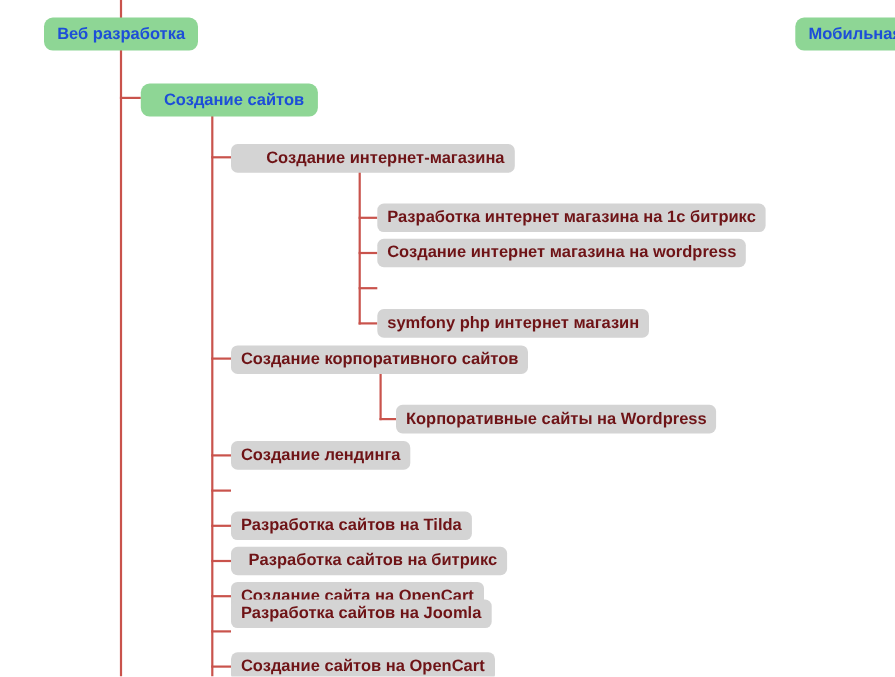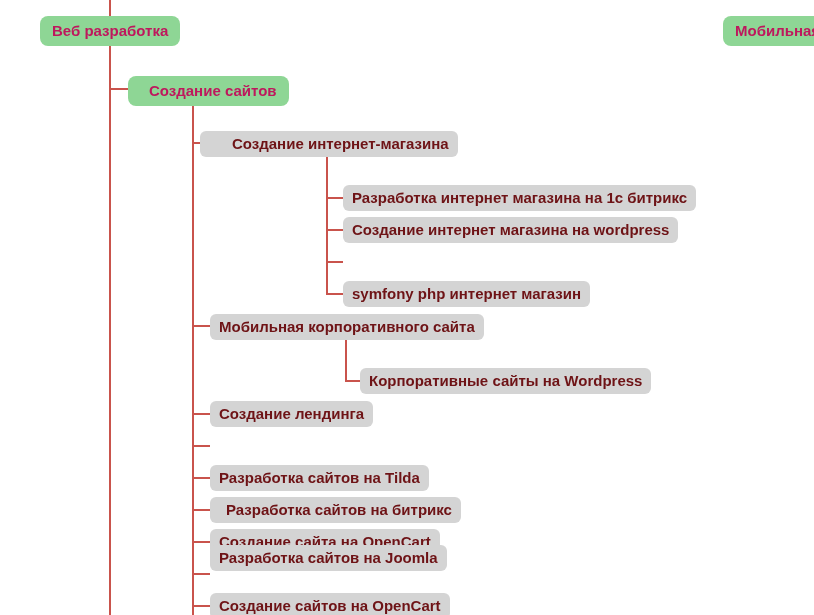--- a/index.html
+++ b/index.html
@@ -22,21 +22,21 @@
   .node {
     position: absolute;
     z-index: 1;
     white-space: nowrap;
     font-weight: bold;
     font-size: 15px;
     box-sizing: border-box;
   }
   .node-green {
     background: #8ed695;
-    color: #be185d;
+    color: #1d4ed8;
     line-height: 20px;
     padding: 5px 12px;
     border-radius: 8px;
   }
   .node-gray {
     background: #d4d4d4;
     color: #6e1316;
     line-height: 18px;
     padding: 4px 9px;
     border-radius: 6px;
@@ -73,30 +73,30 @@
   <div class="line" style="left:192px; top:541px; width:18px; height:2px;"></div>
   <div class="line" style="left:192px; top:573px; width:18px; height:2px;"></div>
   <div class="line" style="left:192px; top:605px; width:18px; height:2px;"></div>
 
   <div class="node node-green" style="left:40px; top:16px;">Веб разработка</div>
 
   <div class="node node-green node-clipped" style="left:723px; top:16px;">Мобильная</div>
 
   <div class="node node-green" style="left:128px; top:76px;padding-left:21px;">Создание сайтов</div>
 
-  <div class="node node-gray" style="left:200px; top:131px;padding-left:32px;">Создание интернет-магазина</div>
+  <div class="node node-gray" style="left:210px; top:131px;padding-left:32px;">Создание интернет-магазина</div>
 
   <div class="node node-gray" style="left:343px; top:185px;">Разработка интернет магазина на 1с битрикс</div>
 
   <div class="node node-gray" style="left:343px; top:217px;">Создание интернет магазина на wordpress</div>
 
 
   <div class="node node-gray" style="left:343px; top:281px;">symfony php интернет магазин</div>
 
-  <div class="node node-gray" style="left:210px; top:314px;">Мобильная корпоративного сайта</div>
+  <div class="node node-gray" style="left:210px; top:314px;">Создание корпоративного сайтов</div>
 
   <div class="node node-gray" style="left:360px; top:368px;">Корпоративные сайты на Wordpress</div>
 
   <div class="node node-gray" style="left:210px; top:401px;">Создание лендинга</div>
 
 
   <div class="node node-gray" style="left:210px; top:465px;">Разработка сайтов на Tilda</div>
 
   <div class="node node-gray" style="left:210px; top:497px;padding-left:16px;">Разработка сайтов на битрикс</div>
 

